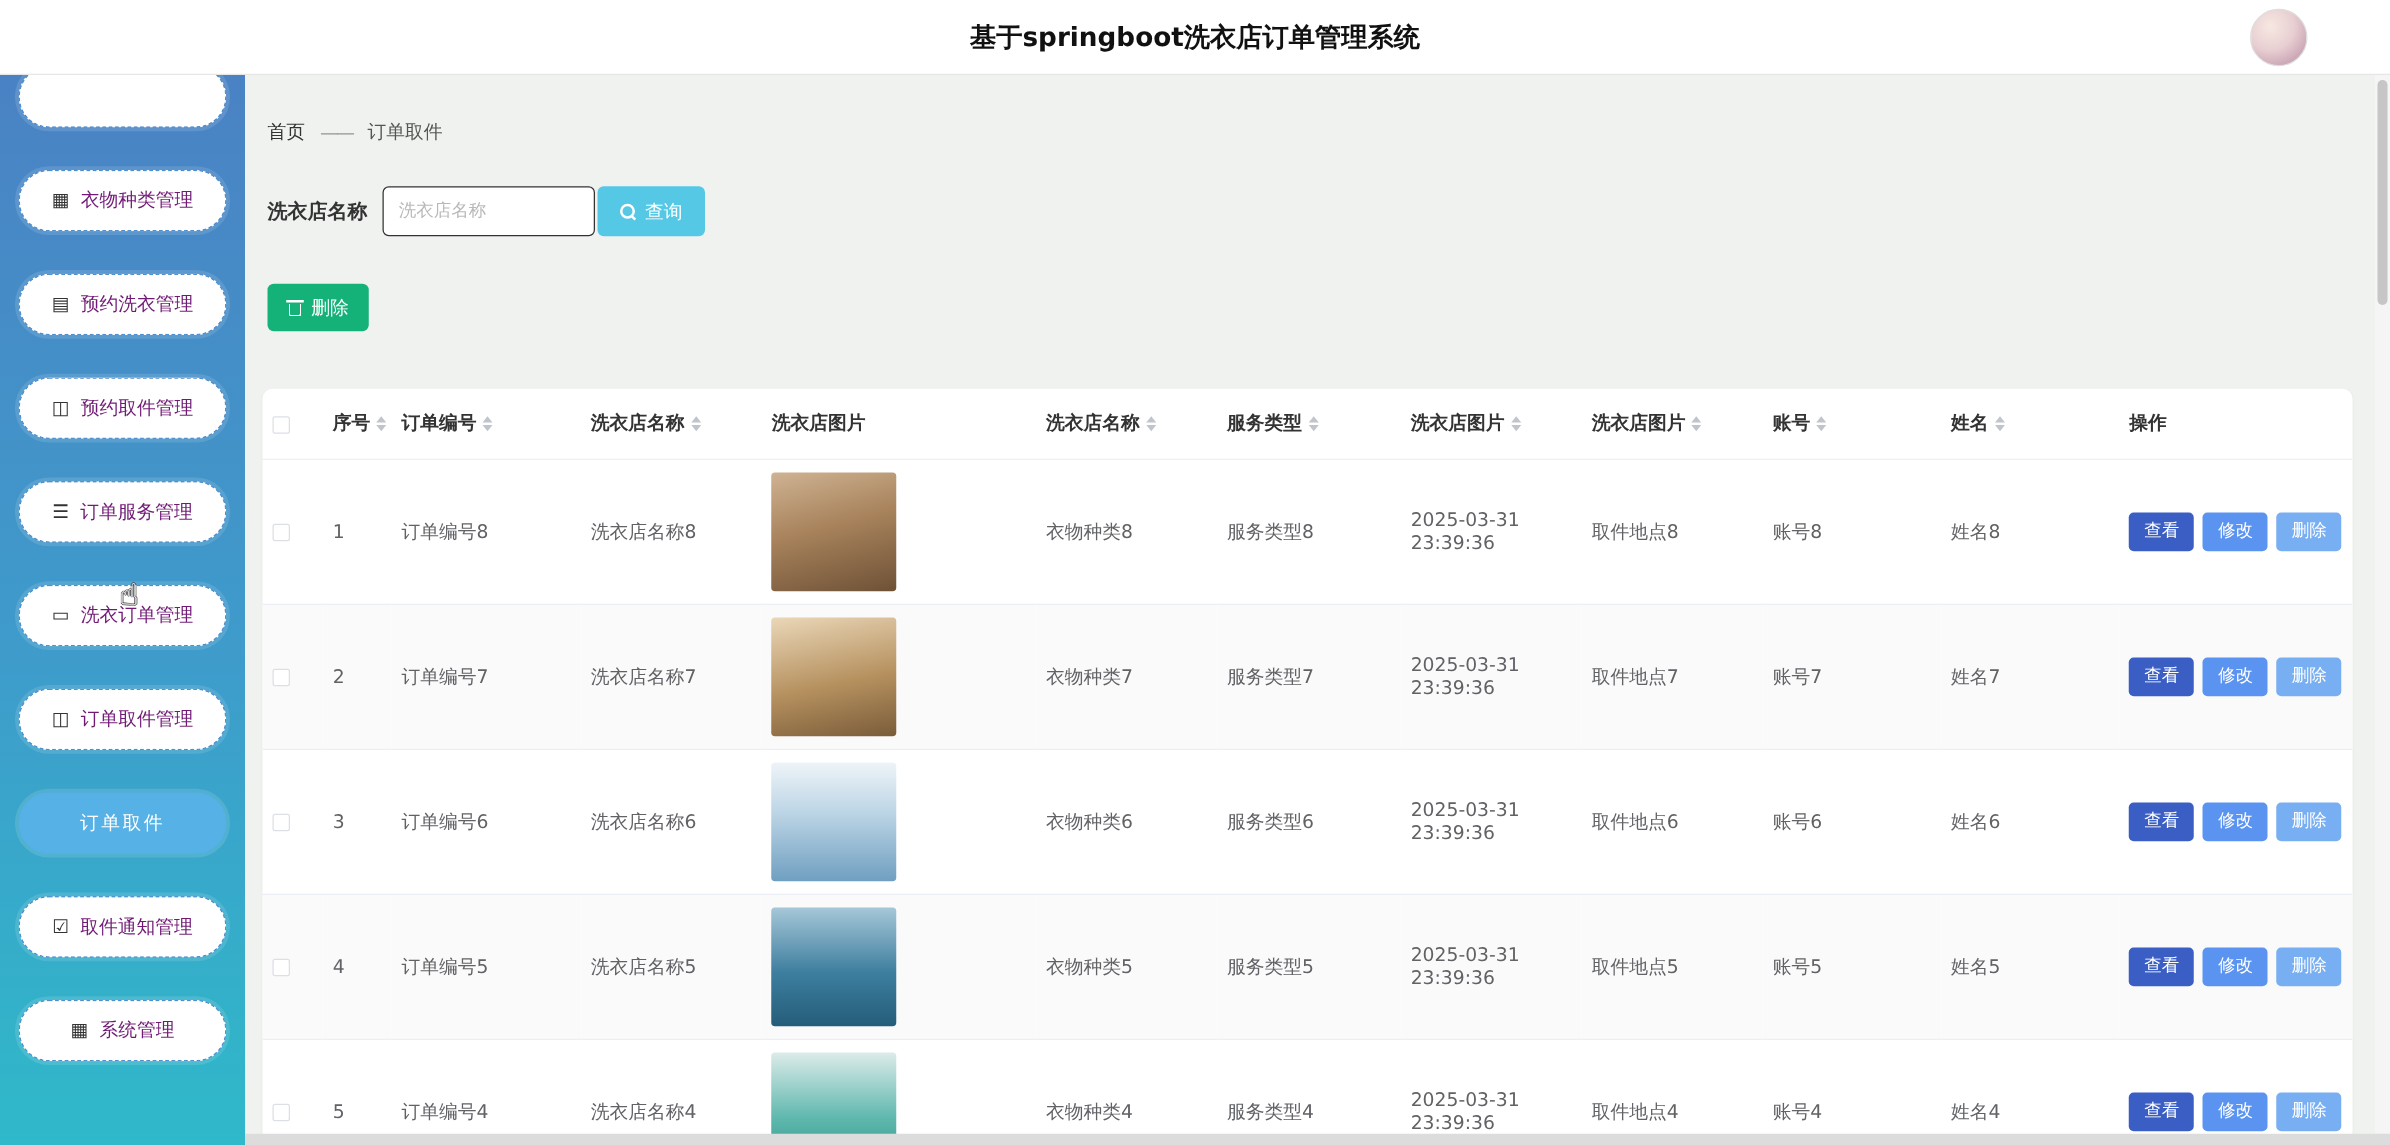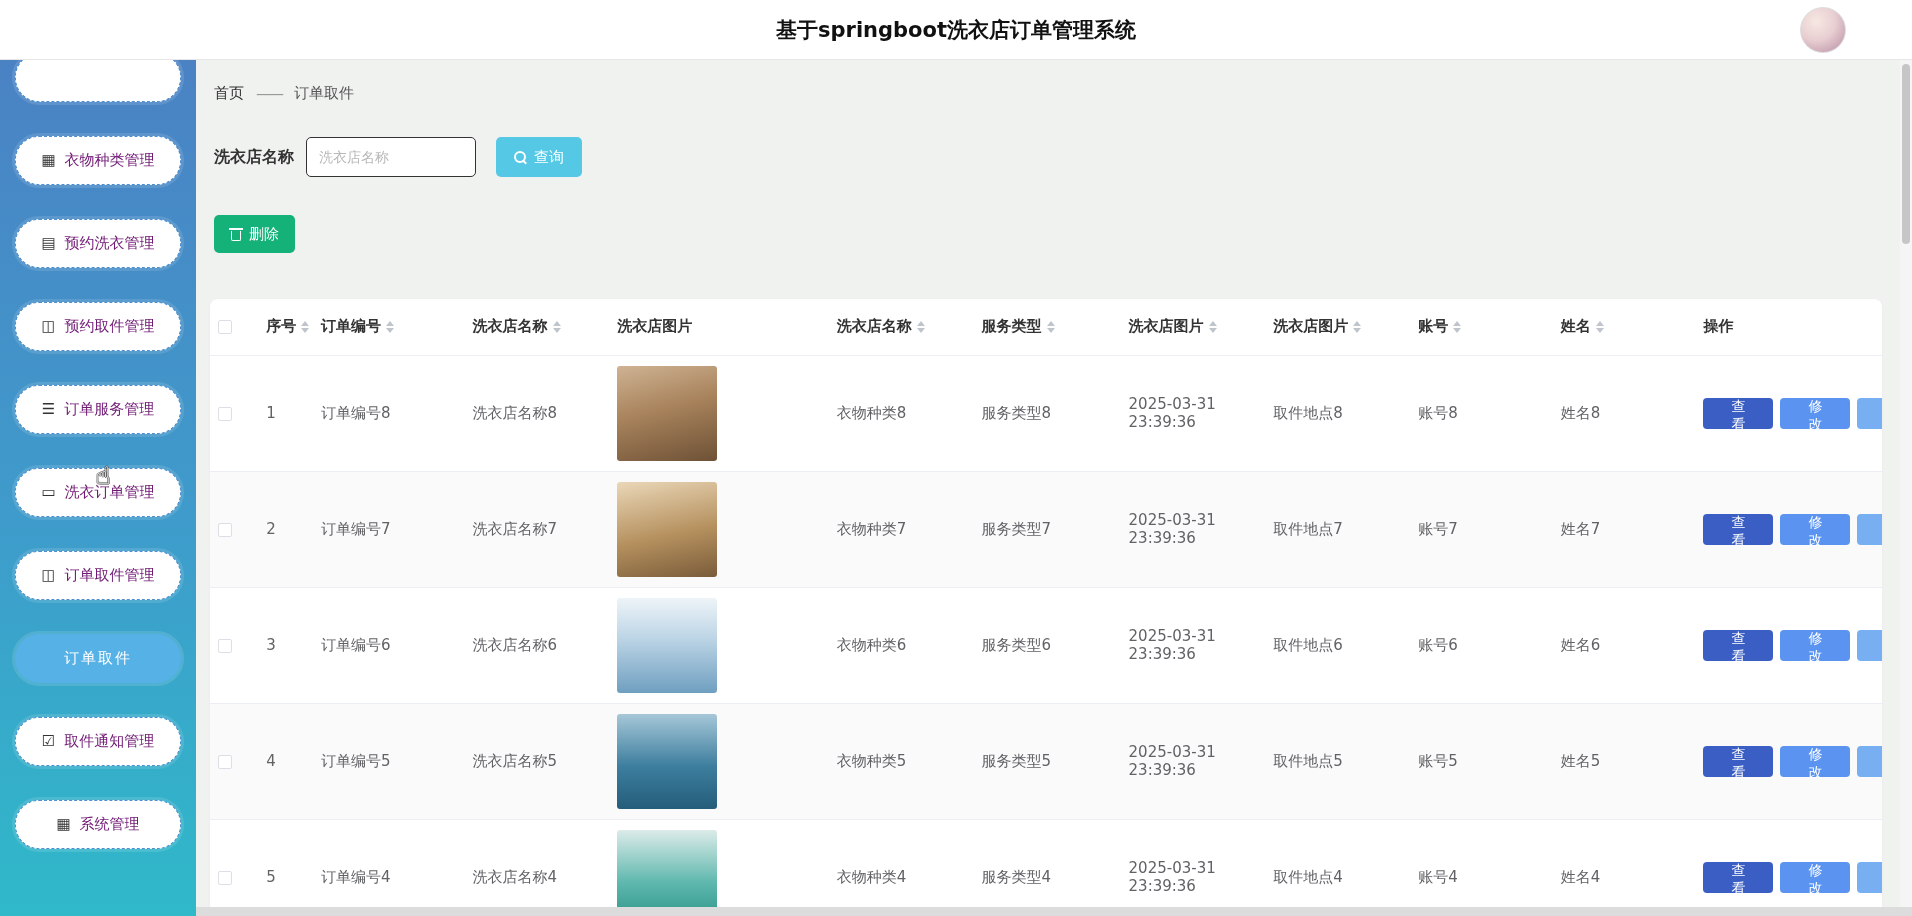--- a/index.html
+++ b/index.html
@@ -21,31 +21,31 @@
   .side-item.partial { margin-top:-7px; }
   .side-item .side-icon { font-size:15px; color:#333; line-height:1; }
   .side-item .side-label { font-size:15px; color:#701a75; }
   .side-item.active { background:#55b1e6; border:1px solid #55b1e6; }
   .side-item.active .side-label { color:#ffffff; letter-spacing:2px; }
   .cursor-hand { position:absolute; left:96px; top:462px; font-size:24px; color:#fff;
                  text-shadow:-1px 0 #444, 1px 0 #444, 0 -1px #444, 0 1px #444; z-index:25; }
 
   
   .main { position:absolute; top:60px; left:196px; width:1704px; height:856px; background:#f0f2f0; overflow:hidden; }
-  .breadcrumb { display:flex; align-items:center; gap:12px; padding:24px 0 0 18px; font-size:15px; }
+  .breadcrumb { display:flex; align-items:center; gap:12px; padding:36px 0 0 18px; font-size:15px; }
   .breadcrumb .bc-home { color:#333; }
   .breadcrumb .bc-sep { color:#999; letter-spacing:-2px; }
   .breadcrumb .bc-cur { color:#555; }
 
   .search-row { display:flex; align-items:center; margin:34px 0 0 18px; }
   .search-label { font-size:16px; font-weight:bold; color:#333; margin-right:12px; }
   .search-input { width:170px; height:40px; border:1.5px solid #333; border-radius:5px; padding:0 12px; font-size:14px; color:#333; background:#fff; outline:none; font-family:"DejaVu Sans","Liberation Sans",sans-serif; }
   .search-input::placeholder { color:#b8b8b8; }
   .btn { display:inline-flex; align-items:center; gap:7px; border:none; border-radius:5px; color:#fff; cursor:pointer; font-family:"DejaVu Sans","Liberation Sans",sans-serif; }
-  .btn-query { margin-left:20px; height:40px; padding:0 18px; font-size:15px; background:#55c8e6; }
+  .btn-query { margin-left:2px; height:40px; padding:0 18px; font-size:15px; background:#55c8e6; }
   .btn-del-top { margin:38px 0 0 18px; height:38px; padding:0 16px; font-size:15px; background:#14b279; }
 
   .search-icon { position:relative; width:13px; height:13px; display:inline-block; }
   .search-icon::before { content:''; position:absolute; top:0; left:0; width:8px; height:8px; border:2px solid #fff; border-radius:50%; }
   .search-icon::after { content:''; position:absolute; width:5px; height:2px; background:#fff; transform:rotate(45deg); left:8px; top:10px; }
   .trash-icon { position:relative; width:12px; height:13px; display:inline-block; }
   .trash-icon::before { content:''; position:absolute; top:3px; left:1px; right:1px; bottom:0; border:1.5px solid #fff; border-top:none; border-radius:0 0 2px 2px; }
   .trash-icon::after { content:''; position:absolute; top:0; left:-1px; right:-1px; height:2px; background:#fff; }
 
   
@@ -60,21 +60,21 @@
   .sort::after { content:''; border-left:4px solid transparent; border-right:4px solid transparent; border-top:5px solid #c0c4cc; }
 
   .thumb { width:100px; height:95px; border-radius:3px; }
   .img-0 { background:linear-gradient(165deg,#cfb393 0%,#a8835c 45%,#6e5136 100%); }
   .img-1 { background:linear-gradient(168deg,#ead7b8 0%,#b6915f 55%,#7a5c3a 100%); }
   .img-2 { background:linear-gradient(180deg,#eef4f8 0%,#bdd5e6 42%,#6f9fc0 100%); }
   .img-3 { background:linear-gradient(180deg,#a6c7d8 0%,#3d7e9e 55%,#245d7a 100%); }
   .img-4 { background:linear-gradient(180deg,#dcebe9 0%,#5fb8ae 55%,#2a9287 100%); }
 
   .ops { display:flex; gap:7px; }
-  .btn-row { height:31px; padding:0 28px; font-size:14px; border:none; border-radius:4px; color:#fff; cursor:pointer; font-family:"DejaVu Sans","Liberation Sans",sans-serif; }
+  .btn-row { height:31px; padding:0 12px; font-size:14px; border:none; border-radius:4px; color:#fff; cursor:pointer; font-family:"DejaVu Sans","Liberation Sans",sans-serif; }
   .btn-view { background:#3a5ec4; }
   .btn-edit { background:#5a93f0; }
   .btn-rowdel { background:#78aef2; }
 
   
   .vscroll { position:absolute; top:60px; right:0; width:12px; height:856px; background:#f5f5f5; z-index:40; }
   .vscroll .thumbv { position:absolute; top:4px; left:2px; width:8px; height:180px; border-radius:4px; background:#c6c6c6; }
   .hscroll { position:absolute; left:196px; bottom:0; width:1716px; height:9px; background:#dcdcdc; z-index:41; }
 </style>
 </head>

